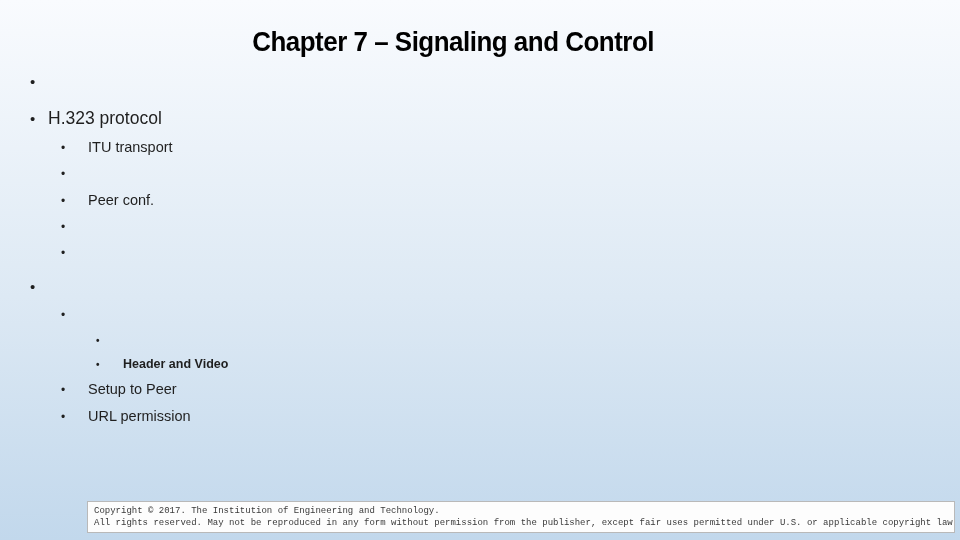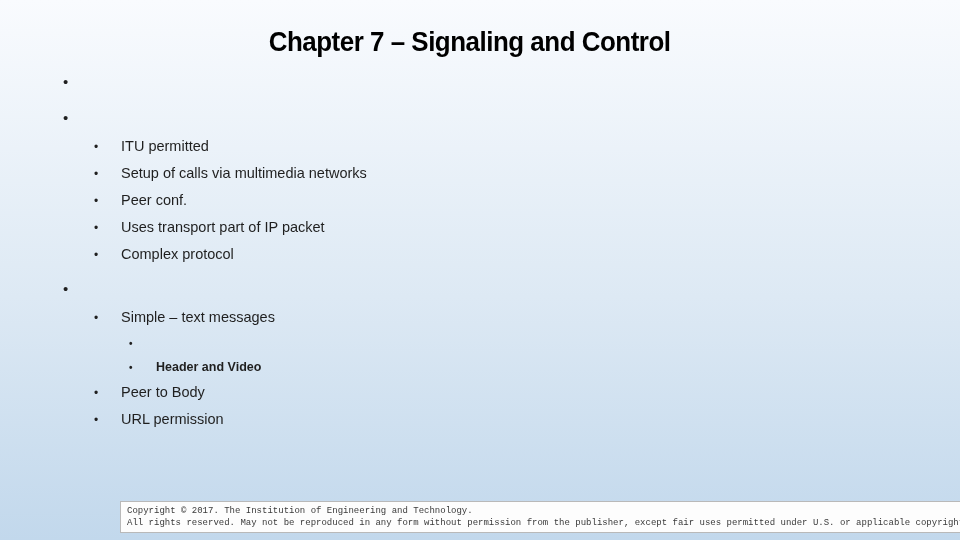--- a/index.html
+++ b/index.html
@@ -18,21 +18,20 @@
     font-family: "Liberation Sans", sans-serif;
     background: linear-gradient(180deg,
       var(--background-top) 0%,
       var(--background-mid) 55%,
       var(--background-bottom) 100%);
     position: relative;
   }
   .slide {
     position: absolute;
     inset: 0;
-    margin-left: 33px;
   }
   .slide-title {
     padding-top: 27px;
     padding-right: 56px;
     text-align: center;
     font-size: 27px;
     font-weight: bold;
     letter-spacing: -0.5px;
     color: var(--title-text);
     transform: scaleX(0.96);
@@ -100,58 +99,55 @@
 <div class="slide">
 
   <h1 class="slide-title">Chapter 7 – Signaling and Control</h1>
 
   <div class="bullets" id="bullets">
       <div class="bullet lvl1">
         <span class="marker">•</span>
       </div>
       <div class="bullet lvl1">
         <span class="marker">•</span>
+        <span class="text">H.323 protocol</span>
       </div>
       <div class="bullet lvl2">
         <span class="marker">•</span>
-        <span class="text">ITU permitted</span>
+        <span class="text">ITU transport</span>
       </div>
       <div class="bullet lvl2">
         <span class="marker">•</span>
-        <span class="text">Setup of calls via multimedia networks</span>
       </div>
       <div class="bullet lvl2">
         <span class="marker">•</span>
         <span class="text">Peer conf.</span>
       </div>
       <div class="bullet lvl2">
         <span class="marker">•</span>
-        <span class="text">Uses transport part of IP packet</span>
       </div>
       <div class="bullet lvl2">
         <span class="marker">•</span>
-        <span class="text">Complex protocol</span>
       </div>
       <div class="bullet lvl1">
         <span class="marker">•</span>
       </div>
       <div class="bullet lvl2">
         <span class="marker">•</span>
-        <span class="text">Simple – text messages</span>
       </div>
       <div class="bullet lvl3">
         <span class="marker">•</span>
       </div>
       <div class="bullet lvl3">
         <span class="marker">•</span>
         <span class="text">Header and Video</span>
       </div>
       <div class="bullet lvl2">
         <span class="marker">•</span>
-        <span class="text">Peer to Body</span>
+        <span class="text">Setup to Peer</span>
       </div>
       <div class="bullet lvl2">
         <span class="marker">•</span>
         <span class="text">URL permission</span>
       </div>
     </div>
 
   <div class="copyright-box">
     <div>Copyright © 2017. The Institution of Engineering and Technology.</div>
     <div>All rights reserved. May not be reproduced in any form without permission from the publisher, except fair uses permitted under U.S. or applicable copyright law.</div>

